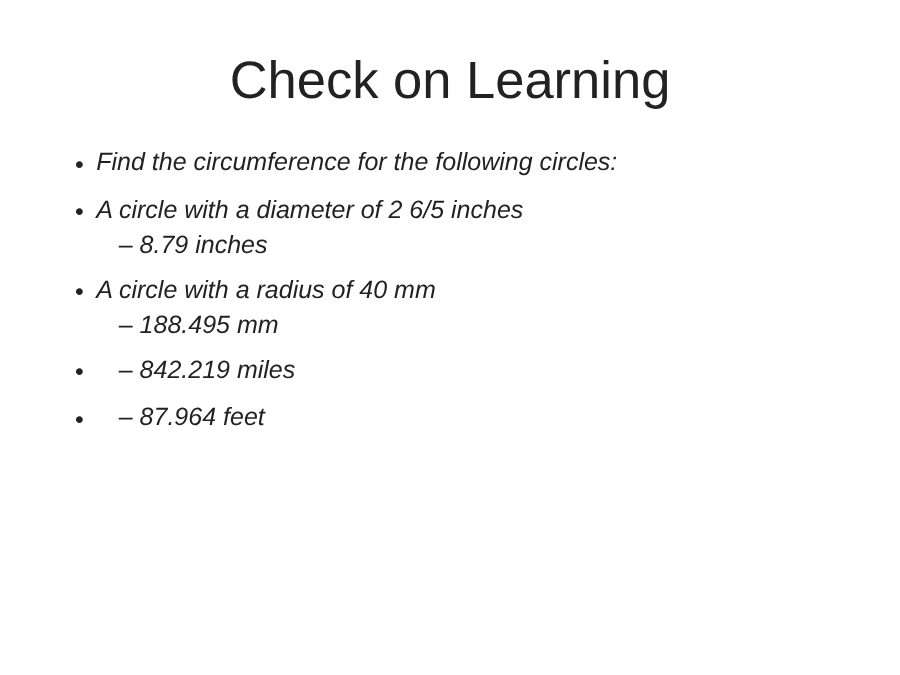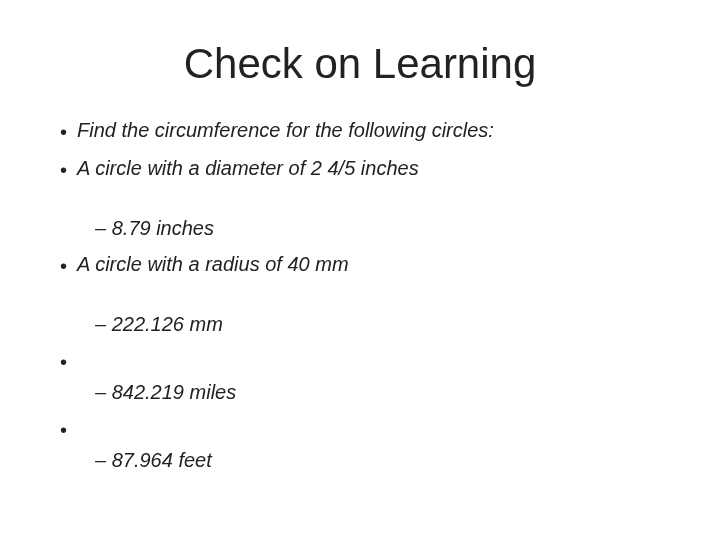--- a/index.html
+++ b/index.html
@@ -62,51 +62,50 @@
       display: flex;
       flex-direction: column;
       font-style: italic;
     }
 
     .answer {
       font-size: 20px;
       color: #222222;
       margin-left: 18px;
       line-height: 1.4;
-      margin-top: 32px;
     }
   </style>
 </head>
 <body>
 
 <div class="slide-container">
   <h1 class="slide-title">Check on Learning</h1>
 
   <ul class="content-list">
 
     <li>
       <span class="bullet">•</span>
       <div class="list-item-text">
         <span>Find the circumference for the following circles:</span>
       </div>
     </li>
 
     <li>
       <span class="bullet">•</span>
       <div class="list-item-text">
-        <span>A circle with a diameter of 2 4/5 inches</span>
+        <span>A circle with a diameter of 2 6/5 inches</span>
         <span class="answer">– 8.79 inches</span>
       </div>
     </li>
 
     <li>
       <span class="bullet">•</span>
       <div class="list-item-text">
         <span>A circle with a radius of 40 mm</span>
-        <span class="answer">– 222.126 mm</span>
+        <span class="answer">– 188.495 mm</span>
       </div>
     </li>
 
     <li>
       <span class="bullet">•</span>
       <div class="list-item-text">
         <span class="answer">– 842.219 miles</span>
       </div>
     </li>
 

